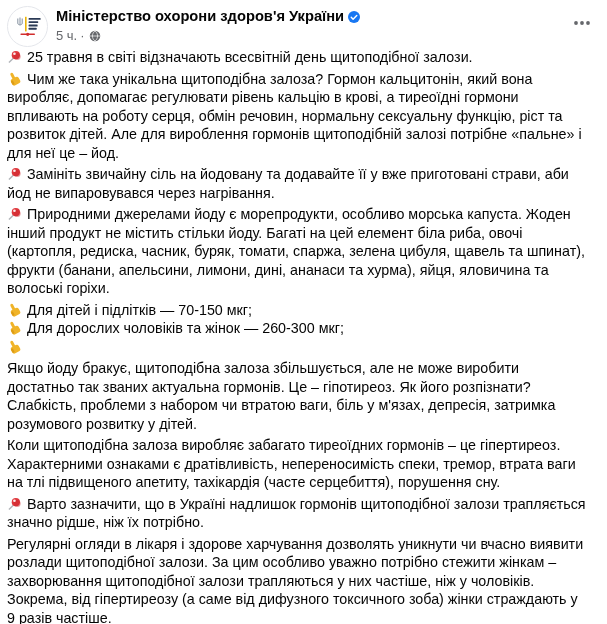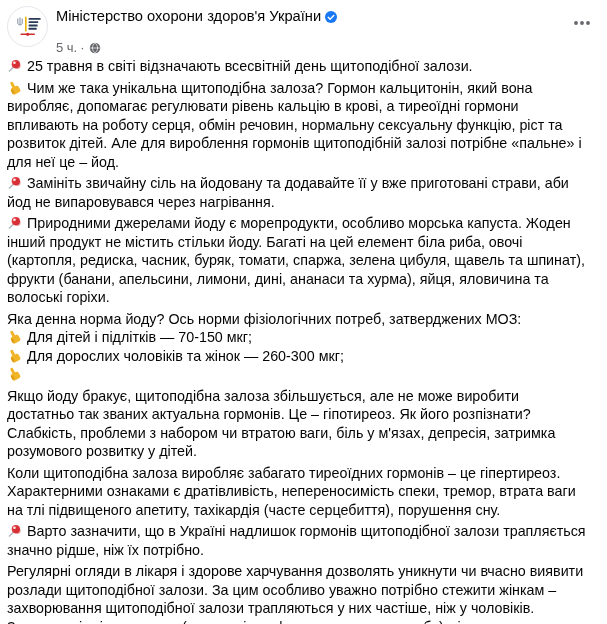--- a/index.html
+++ b/index.html
@@ -11,24 +11,24 @@
     font-family:"Liberation Sans","DejaVu Sans",sans-serif;
     color:#050505;
     -webkit-font-smoothing:antialiased;
   }
   
   .header{display:flex;align-items:flex-start;padding:6px 16px 0 7px;position:relative;}
   .avatar{width:41px;height:41px;border-radius:50%;flex:0 0 auto;display:block;cursor:pointer;}
   .avatar svg{display:block;}
   .header-info{margin-left:8px;padding-top:1px;min-width:0;}
   .name-row{display:flex;align-items:center;line-height:19px;}
-  .page-name{font-weight:normal;font-size:14.7px;color:#050505;white-space:nowrap;cursor:pointer;}
+  .page-name{font-weight:bold;font-size:14.7px;color:#050505;white-space:nowrap;cursor:pointer;}
   .verified{display:inline-flex;margin-left:4px;}
   .verified svg{width:12px;height:12px;display:block;}
-  .meta-row{display:flex;align-items:center;gap:3px;font-size:13px;color:#65676b;margin-top:14px;line-height:16px;}
+  .meta-row{display:flex;align-items:center;gap:3px;font-size:13px;color:#65676b;margin-top:2px;line-height:16px;}
   .meta-row .sep{color:#65676b;}
   .globe{display:inline-flex;margin-left:1px;}
   .globe svg{width:12px;height:12px;display:block;}
   .more{position:absolute;right:13px;top:11px;width:24px;height:24px;display:flex;align-items:center;justify-content:center;border-radius:50%;cursor:pointer;}
   .more svg{display:block;}
   
   .body{padding:1px 20px 0 7px;font-size:14.3px;line-height:18.5px;color:#050505;}
   .para{margin:0 0 3px 0;}
   .pline{}
   .inline-icon{display:inline-block;vertical-align:-2px;margin-right:2px;}
@@ -123,21 +123,20 @@
         <div class="pline">
   <span class="inline-icon"><svg viewBox="0 0 16 16">
     <line x1="2.2" y1="14.2" x2="8.4" y2="8.2" stroke="#b0b3b8" stroke-width="1.6"></line>
     <circle cx="10.1" cy="5.9" r="4.7" fill="#e0393e"></circle>
     <circle cx="11.6" cy="7.4" r="4" fill="#c9262c" opacity="0.45"></circle>
     <circle cx="8.5" cy="4.3" r="1.5" fill="#ffffff" opacity="0.9"></circle>
   </svg></span>
 <span>Природними джерелами йоду є морепродукти, особливо морська капуста. Жоден інший продукт не містить стільки йоду. Багаті на цей елемент біла риба, овочі (картопля, редиска, часник, буряк, томати, спаржа, зелена цибуля, щавель та шпинат), фрукти (банани, апельсини, лимони, дині, ананаси та хурма), яйця, яловичина та волоські горіхи.</span></div>
       </div>
       <div class="para">
-        <div class="pline"><span>Яка денна норма йоду? Ось норми фізіологічних потреб, затверджених МОЗ:</span></div>
         <div class="pline">
   <span class="inline-icon"><svg viewBox="0 0 16 16">
     <g transform="rotate(-28 8 8)">
       <rect x="6.6" y="0.4" width="3.3" height="9" rx="1.65" fill="#f0b429"></rect>
       <rect x="3.4" y="6.9" width="10" height="8.2" rx="2.6" fill="#f0b429"></rect>
       <rect x="3.4" y="8.4" width="2.7" height="5.2" rx="1.35" fill="#dd9c15"></rect>
     </g>
   </svg></span>
 <span>Для дітей і підлітків — 70-150 мкг;</span></div>
         <div class="pline">

